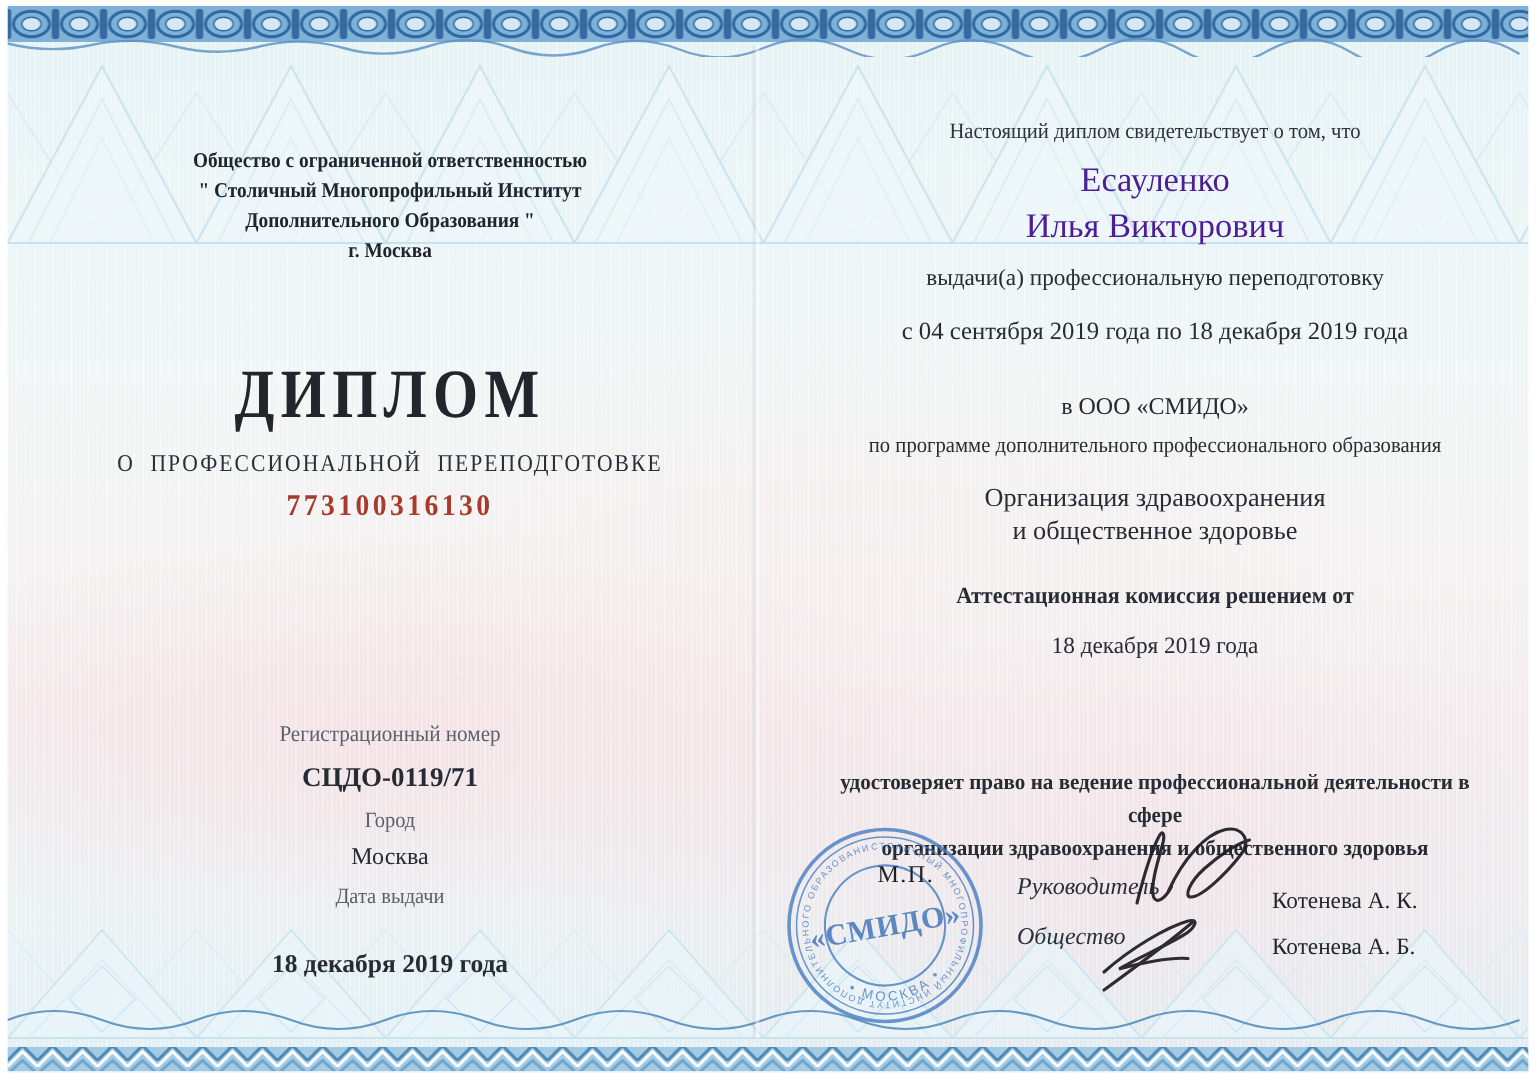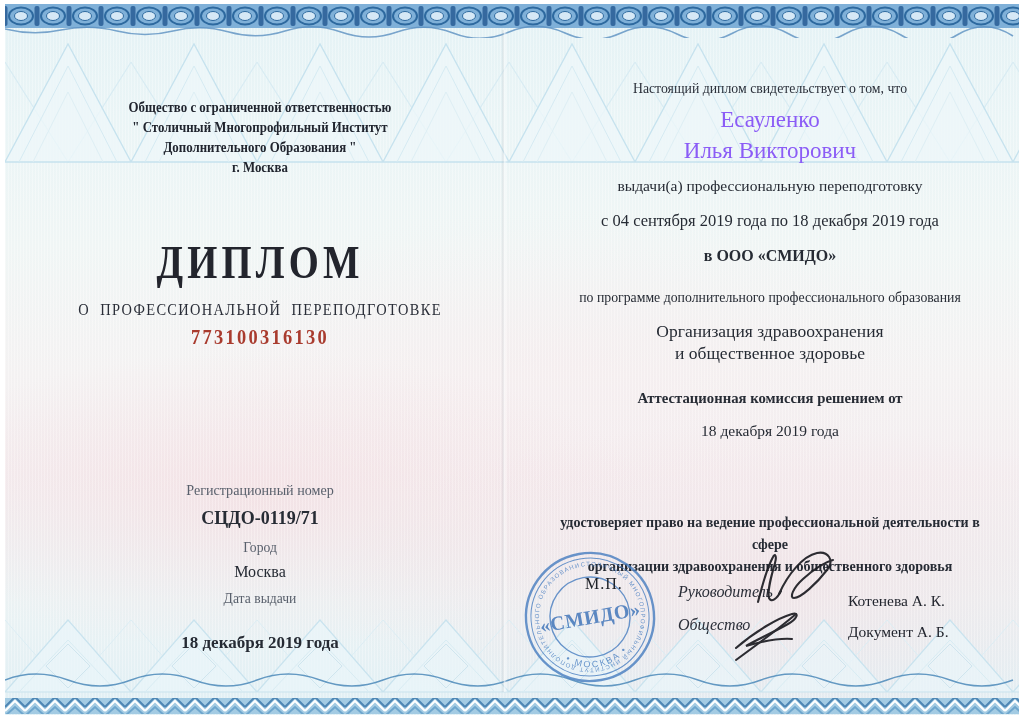--- a/index.html
+++ b/index.html
@@ -34,24 +34,24 @@
   .dnumber{top:326px;font-size:20px;font-weight:bold;letter-spacing:2.5px;transform:scaleX(.92);}
   .qual{top:394px;font-size:21px;font-style:italic;color:#373d49;}
   .lbl{font-size:14.5px;color:#59606c;transform:scaleX(.94);}
   .reg-lbl{top:482px;font-size:15px;}
   .reg-num{top:508px;font-size:18px;font-weight:bold;text-align:center;}
   .city-lbl{top:539px;}
   .city-val{top:563px;font-size:16px;font-weight:normal;}
   .date-lbl{top:590px;}
   .date-val{top:633px;font-size:17px;font-weight:bold;}
   .intro{top:80px;font-size:14.5px;color:#2c313b;transform:scaleX(.95);}
-  .holder{top:104px;font-size:23px;line-height:31px;color:#8b5cf6;}
+  .holder{top:104px;font-size:23px;line-height:31px;color:#4c1d95;}
   .line-a{top:177px;font-size:15.5px;}
   .line-b{top:211px;font-size:16.5px;}
-  .line-c{top:247px;font-size:16px;font-weight:bold;}
+  .line-c{top:263px;font-size:16px;}
   .line-d{top:289px;font-size:14.5px;transform:scaleX(.95);}
   .program{top:320px;font-size:17.5px;font-weight:normal;line-height:22px;}
   .commission{top:389px;font-size:15.5px;font-weight:bold;transform:scaleX(.95);}
   .comm-date{top:422px;font-size:15.5px;}
   .rights{top:511px;font-size:14.5px;font-weight:bold;line-height:22px;transform:scaleX(.97);}
   .mp{position:absolute;left:585px;top:575px;font-size:16px;color:#1d2026;letter-spacing:1px;}
   .sig-label{position:absolute;left:678px;font-size:16px;font-style:italic;color:#2a2e38;}
   .sig-name{position:absolute;left:848px;font-size:15.5px;color:#23262f;}
 </style>
 </head>
@@ -169,21 +169,21 @@
       </text>
       <text x="73" y="80" font-size="20" font-weight="bold" letter-spacing="0.5" fill="#3c72b8" stroke="none" text-anchor="middle" font-family="Liberation Serif, serif">«СМИДО»</text>
     </g>
   </svg>
 
   <div class="mp">М.П.</div>
 
   <div class="sig-label" style="top:583px;">Руководитель</div>
   <div class="sig-label" style="top:616px;">Общество</div>
   <div class="sig-name" style="top:564px;margin-top:28px;">Котенева А. К.</div>
-  <div class="sig-name" style="top:623px;">Документ А. Б.</div>
+  <div class="sig-name" style="top:623px;">Котенева А. Б.</div>
 
   <svg class="deco" style="left:752px;top:550px;" width="90" height="58" viewBox="0 0 90 58">
     <g fill="none" stroke="#1c1c22" stroke-width="2.1" stroke-linecap="round" opacity=".92">
       <path d="M6,52 C10,36 16,16 21,7 C23,3 25,6 23,13 C19,27 15,41 17,48 C19,53 25,49 29,41"></path>
       <path d="M27,44 C36,24 51,6 65,3 C76,1 83,10 75,20 C65,33 49,48 42,48 C37,48 41,38 51,29 C61,20 73,12 81,10"></path>
     </g>
   </svg>
   <svg class="deco" style="left:730px;top:606px;" width="82" height="56" viewBox="0 0 82 56">
     <g fill="none" stroke="#1c1c22" stroke-width="2.1" stroke-linecap="round" opacity=".92">
       <path d="M6,42 C24,26 48,12 62,8 C70,6 67,13 58,18 C44,26 26,34 16,40 C30,36 50,32 62,33"></path>

